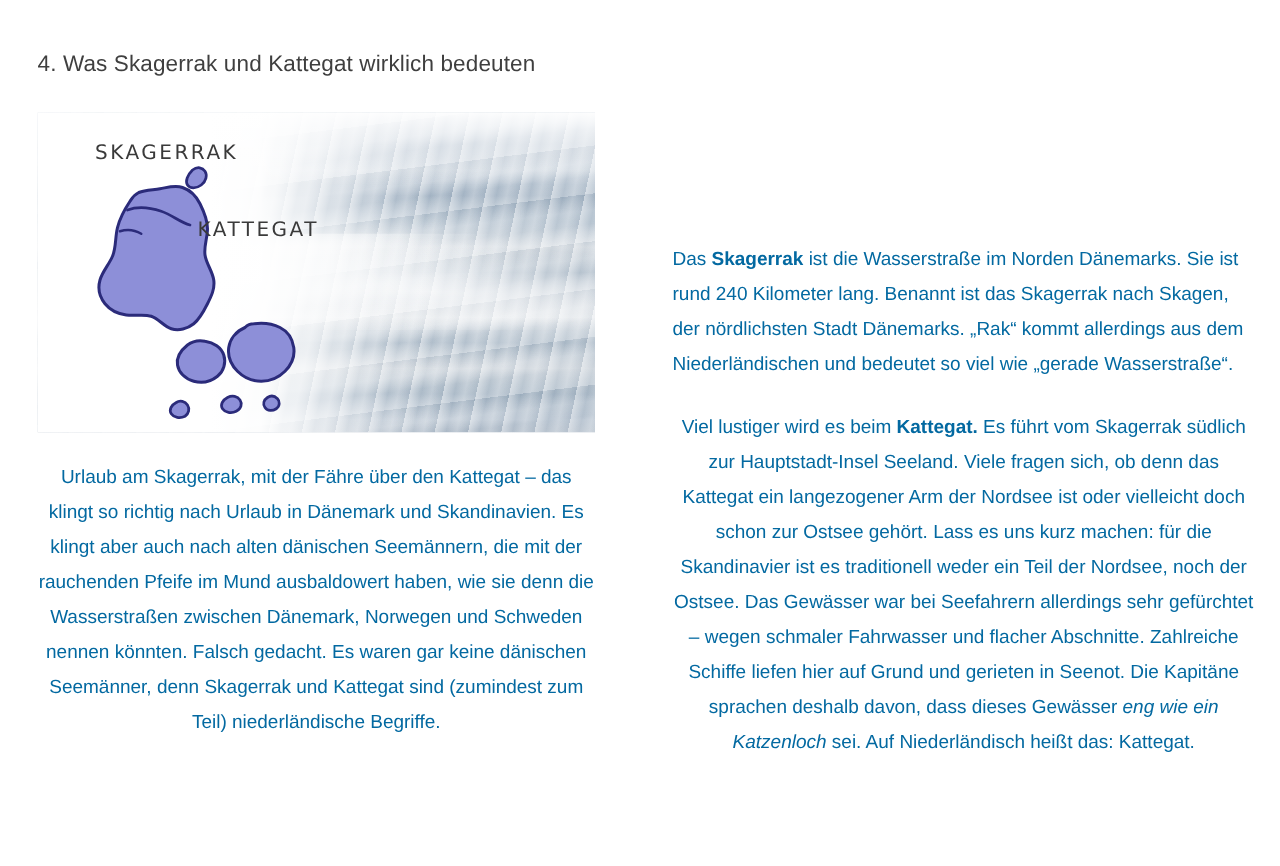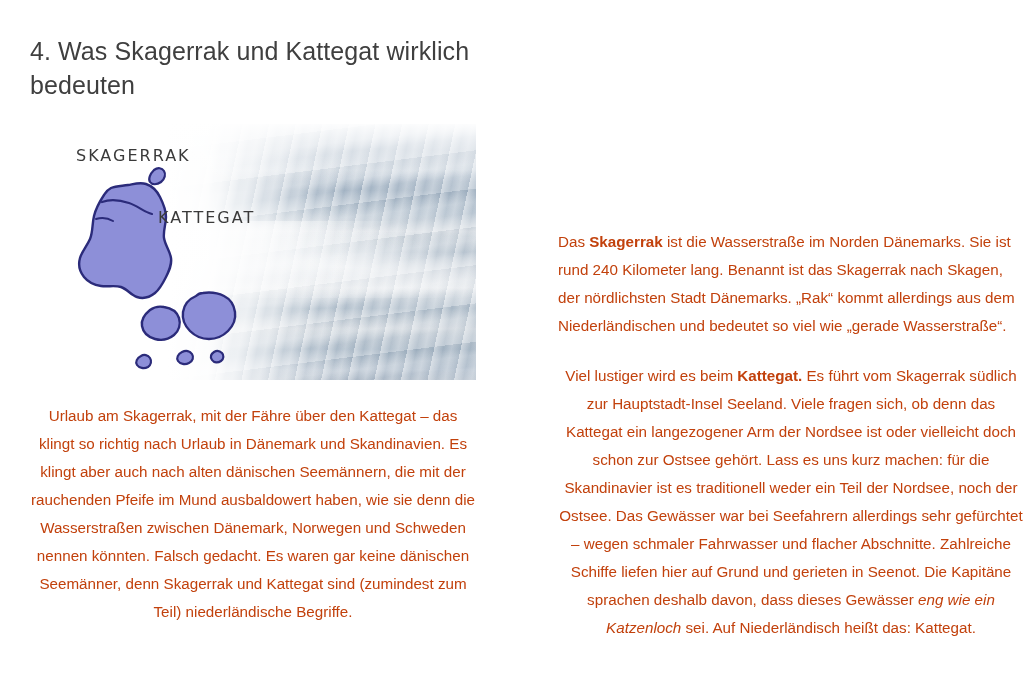--- a/index.html
+++ b/index.html
@@ -15,32 +15,32 @@
     overflow: hidden;
   }
   .page {
     position: relative;
     width: 1024px;
     height: 693px;
     box-sizing: border-box;
     padding: 34px 30px 0 30px;
   }
   .heading {
-    font-size: 25px;
+    font-size: 18px;
     line-height: 34px;
     font-weight: normal;
     color: #3f3f3f;
     margin: 0 0 22px 0;
     max-width: 520px;
     letter-spacing: 0.1px;
   }
   .columns {
     display: flex;
     align-items: flex-start;
-    gap: 82px;
+    gap: 62px;
   }
   .col-left {
     width: 446px;
     flex: 0 0 446px;
   }
   .col-right {
     width: 466px;
     flex: 0 0 466px;
     padding-top: 104px;
   }
@@ -118,21 +118,21 @@
   }
   .map-label {
     font-family: "DejaVu Sans", sans-serif;
     fill: #3a3a3a;
     font-size: 16px;
     letter-spacing: 2px;
   }
   .body-text {
     font-size: 15.2px;
     line-height: 28px;
-    color: #c2410c;
+    color: #0369a1;
     margin: 0 0 22px 0;
   }
   .body-text:last-child { margin-bottom: 0; text-align: center; }
   .body-text b { font-weight: bold; }
   .body-text i { font-style: italic; }
 </style>
 </head>
 <body>
 
 <div class="page">

